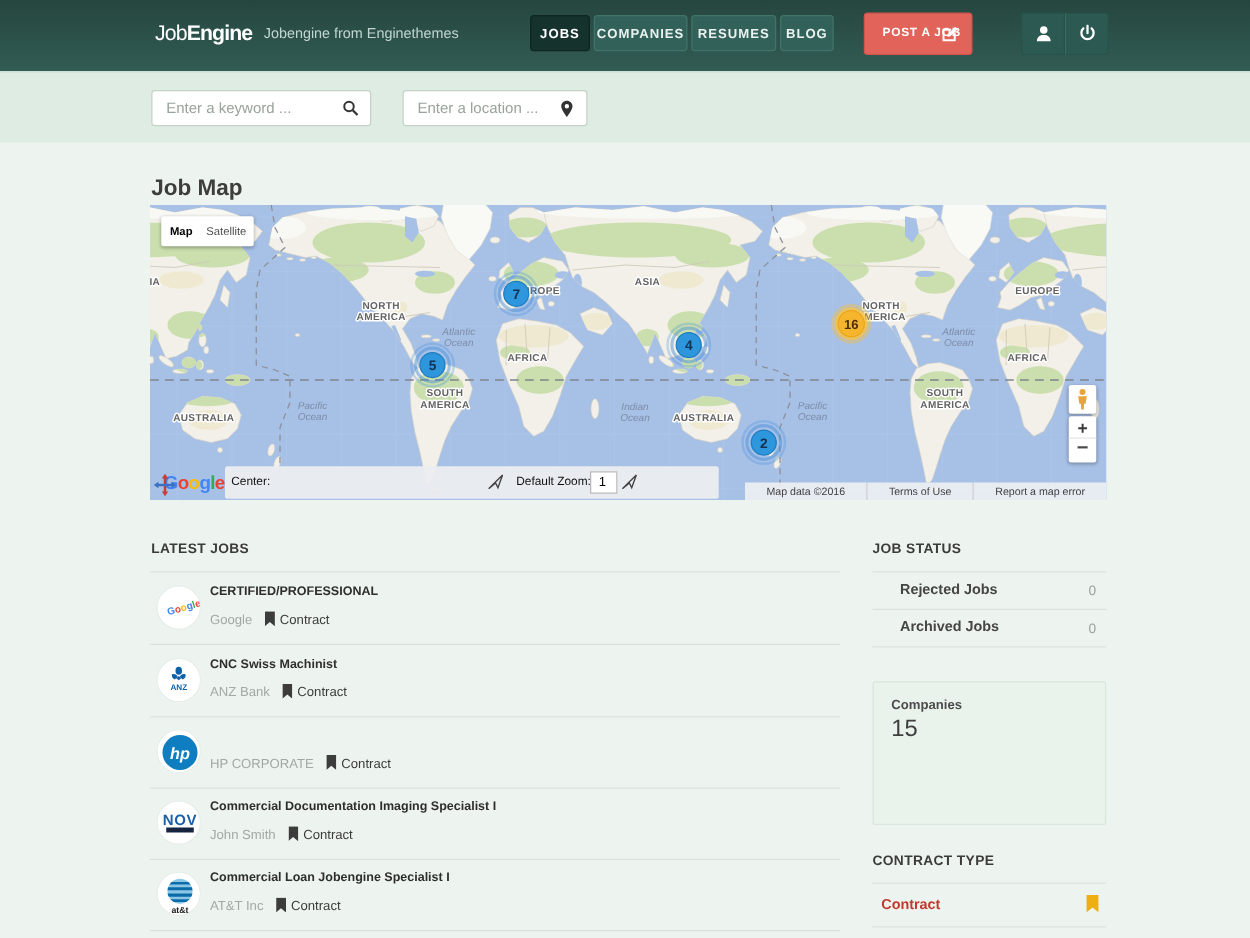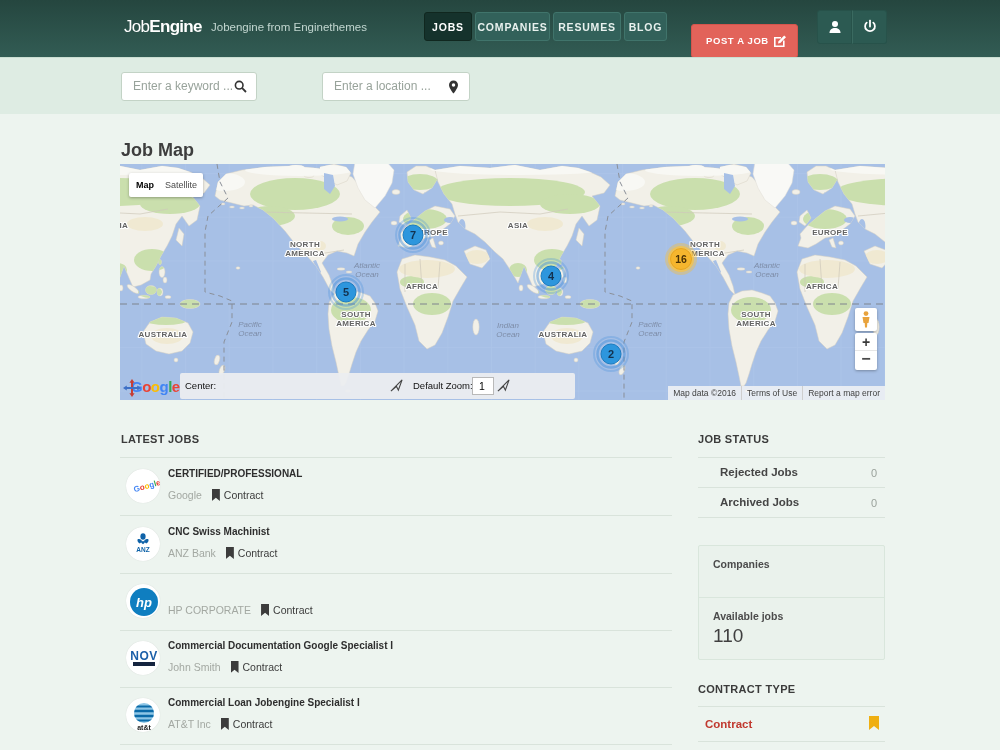--- a/index.html
+++ b/index.html
@@ -10,56 +10,56 @@
 .header { position:absolute; left:0; top:0; width:1000px; height:57px;
   background:linear-gradient(#25463f,#325c54); }
 .logo { position:absolute; left:124px; top:17px; font-size:17px; color:#fff; letter-spacing:-0.7px; }
 .logo b { font-weight:bold; }
 .tagline { position:absolute; left:211px; top:21px; font-size:11.5px; color:#c2d6d0; }
 .nav { position:absolute; left:424px; top:12px; height:29px; }
 .navbtn { display:inline-block; vertical-align:top; height:29px; line-height:29px; text-align:center;
   margin-right:3px; background:#32615a; border:1px solid #40746b; border-radius:3px;
   color:#e8f1ee; font-size:10.5px; font-weight:bold; letter-spacing:0.8px; }
 .navbtn.active { background:#15322c; border-color:#10271f; color:#fff; }
-.postjob { position:absolute; left:691px; top:10px; width:107px; height:34px; background:#e2635a;
+.postjob { position:absolute; left:691px; top:10px; width:87px; height:34px; background:#e2635a;
   border:1px solid #d4554d; border-radius:3px; color:#fff; font-size:9.5px; font-weight:bold;
-  letter-spacing:0.6px; line-height:32px; text-align:left; padding-left:14px;margin-top:14px; }
+  letter-spacing:0.6px; line-height:32px; text-align:left; padding-left:14px; }
 .postjob svg { position:absolute; right:10px; top:9px; }
 .hbtn { position:absolute; top:10px; width:35px; height:34px; background:#2c5a52;
   border:1px solid #27524a; }
 .hbtn.b1 { left:817px; border-radius:3px 0 0 3px; }
 .hbtn.b2 { left:852px; border-radius:0 3px 3px 0; border-left:1px solid #3a6a60; }
 .hbtn svg { position:absolute; left:50%; top:50%; transform:translate(-50%,-50%); }
 
 
 .searchband { position:absolute; left:0; top:57px; width:1000px; height:57px; background:#deece3; border-top:1px solid #cbdfd3; }
 .sinput { position:absolute; top:14px; height:29px; background:#fff; border:1px solid #c3d3c6;
   border-radius:3px; font-size:12px; color:#98a39b; line-height:27px; padding-left:11px; }
-.si1 { left:121px; width:136px; }
+.si1 { left:121px; width:176px; }
 .si2 { left:322px; width:148px; }
 .sinput svg { position:absolute; top:7px; }
 
 
 .jobmap-title { position:absolute; left:121px; top:140px; font-size:18px; font-weight:bold; color:#3d3d3d; }
 .map { position:absolute; left:120px; top:164px; width:765px; height:236px; background:#a9c3e9; overflow:hidden; }
 
 
 .mctl { position:absolute; background:#fff; box-shadow:0 1px 3px rgba(0,0,0,.3); font-size:11px; }
 .mapsat { left:9px; top:9px; height:24px; line-height:24px; border-radius:2px; font-size:9px; }
 .mapsat .m1 { display:inline-block; padding:0 5px 0 7px; color:#000; font-weight:bold; }
 .mapsat .m2 { display:inline-block; padding:0 6px 0 6px; color:#4c4c4c; }
 .centerbar { position:absolute; left:60px; top:209px; width:395px; height:26px;
   background:rgba(235,237,240,.95); border-radius:2px; font-size:9.5px; color:#111; }
 .centerbar .lab { position:absolute; top:7px; }
 .centerbar .inp { position:absolute; top:4px; height:18px; background:#fff; border:1px solid #b9b9b9;
   font-size:10.5px; color:#000; line-height:16px; padding-left:6px; }
 .glogo { position:absolute; left:11px; top:214px; width:60px; height:20px; font-size:15px; font-weight:bold; letter-spacing:-0.5px; }
 .attr { position:absolute; right:0; top:222px; height:14px; background:rgba(245,245,245,.82);
   font-size:8.5px; color:#3f3f3f; line-height:14px; }
-.attr span { padding:0 5px; border-left:1px solid #cfcfcf; display:inline-block; }
+.attr span { padding:0 17px; border-left:1px solid #cfcfcf; display:inline-block; }
 .attr span:first-child { border-left:none; }
 .pegman { position:absolute; left:735px; top:144px; width:22px; height:23px; background:#fff;
   border-radius:2px; box-shadow:0 1px 3px rgba(0,0,0,.3); }
 .zoomctl { position:absolute; left:735px; top:169px; width:22px; height:37px; background:#fff;
   border-radius:2px; box-shadow:0 1px 3px rgba(0,0,0,.3); text-align:center; }
 .zoomctl .zp { height:18px; line-height:19px; font-size:14px; font-weight:bold; color:#3a3a3a; border-bottom:1px solid #e6e6e6; }
 .zoomctl .zm { height:18px; line-height:16px; font-size:16px; font-weight:bold; color:#4a4a4a; }
 
 
 .sechead { position:absolute; font-size:11px; font-weight:bold; color:#3b3b3b; letter-spacing:.3px; }
@@ -617,21 +617,21 @@
       </svg></div>
   <div class="jmeta">HP CORPORATE<span class="bm"></span><span class="ct">Contract</span></div>
 </div>
 <div class="hl" style="left:120px; top:630px; width:552px;"></div>
 
 <div class="job" style="top:630px;">
   <div class="jlogo"><svg width="36" height="36" viewBox="0 0 36 36">
         <text x="18" y="19" font-size="12" font-weight="bold" fill="#1b5fa8" text-anchor="middle" letter-spacing="0.5" font-family="Liberation Sans, sans-serif">NOV</text>
         <rect x="7" y="21" width="22" height="4" fill="#15243f"></rect>
       </svg></div>
-  <div class="jtitle">Commercial Documentation Google Specialist I</div>
+  <div class="jtitle">Commercial Documentation Imaging Specialist I</div>
   <div class="jmeta">John Smith<span class="bm"></span><span class="ct">Contract</span></div>
 </div>
 <div class="hl" style="left:120px; top:687px; width:552px;"></div>
 
 <div class="job" style="top:687px;">
   <div class="jlogo"><svg width="36" height="36" viewBox="0 0 36 36">
         <defs>
           <clipPath id="attc">
             <circle cx="18" cy="15" r="10"></circle>
           </clipPath>
@@ -653,24 +653,21 @@
 <div class="sechead" style="left:698px; top:433px;">JOB STATUS</div>
 <div class="hl" style="left:698px; top:457px; width:187px;"></div>
 <div class="srow" style="top:466px;">Rejected Jobs<span class="val" style="top:1px;">0</span></div>
 <div class="hl" style="left:698px; top:487px; width:187px;"></div>
 <div class="srow" style="top:496px;">Archived Jobs<span class="val" style="top:1px;">0</span></div>
 <div class="hl" style="left:698px; top:517px; width:187px;"></div>
 
 <div class="statbox">
   <div class="cell">
       <div class="slab">Companies</div>
-    </div>
-  <div class="cell c2">
-      <div class="slab">Available jobs</div>
-      <div class="snum">110</div>
+      <div class="snum">15</div>
     </div>
 </div>
 
 <div class="sechead" style="left:698px; top:683px;">CONTRACT TYPE</div>
 <div class="hl" style="left:698px; top:706px; width:187px;"></div>
 <div class="contract-link">Contract</div>
 <div class="cbm"></div>
 <div class="hl" style="left:698px; top:741px; width:187px;"></div>
 
 </body></html>

